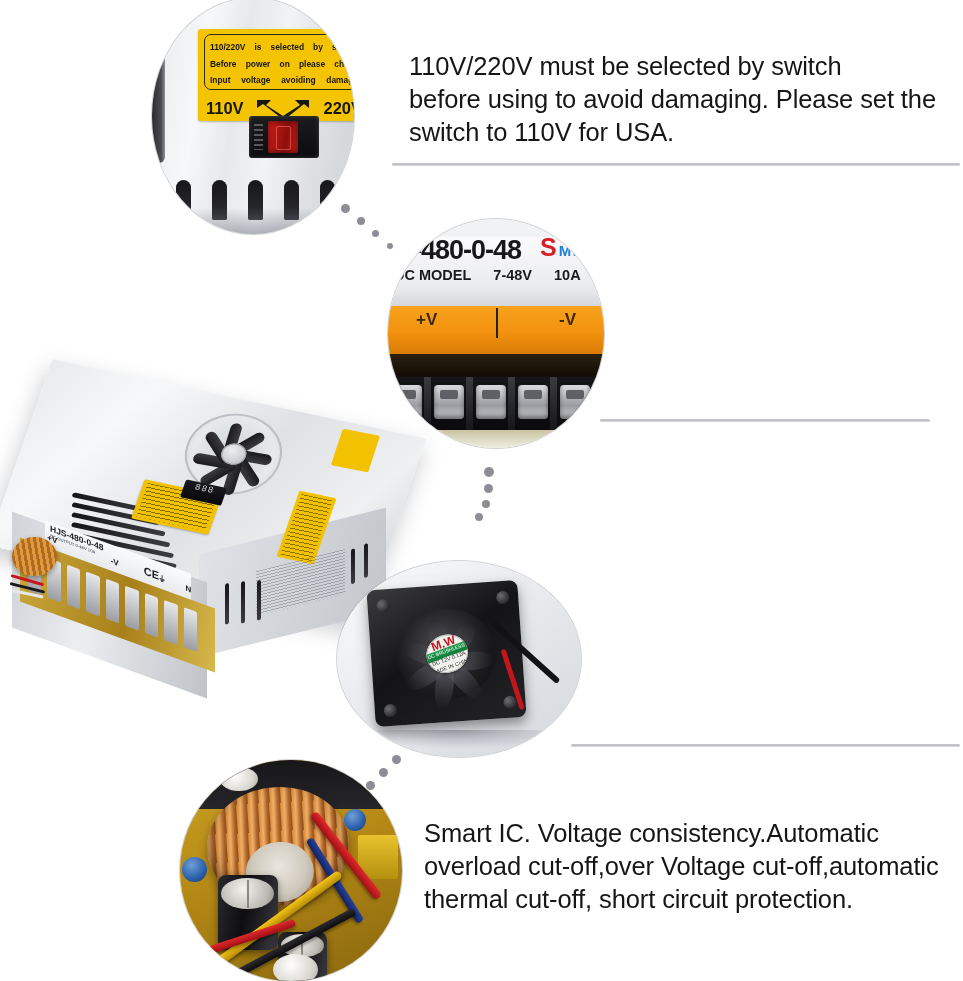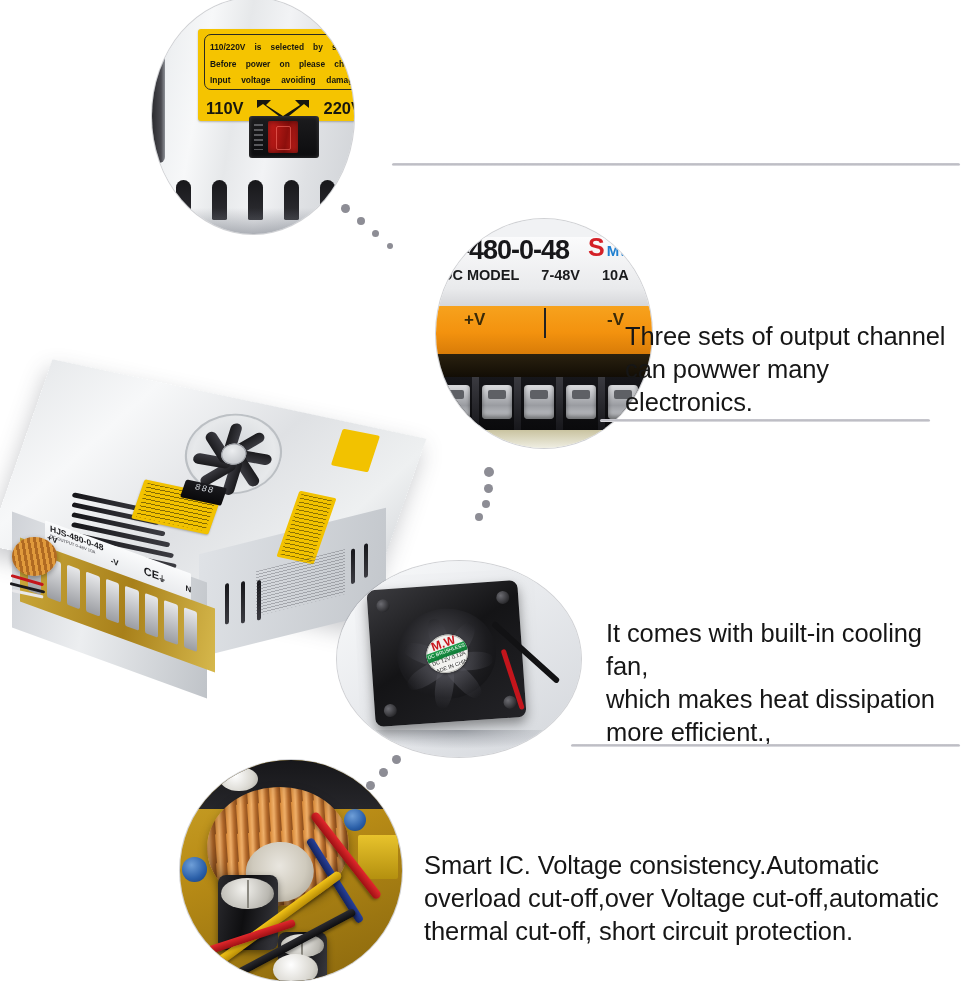--- a/index.html
+++ b/index.html
@@ -488,31 +488,34 @@
         <span style="left:4px"></span>
           <span style="left:40px"></span>
         <span style="left:76px"></span>
           <span style="left:112px"></span>
         <span style="left:148px"></span>
       </div>
       <div class="baseshadow"></div>
     </div>
   </div>
 
+  <div class="caption" style="left:409px; top:50px; width:540px;">110V/220V must be selected by switch
+before using to avoid damaging. Please set the
+switch to 110V for USA.</div>
 
   <div class="sep" style="left:392px; top:163px; width:568px;"></div>
 
   <div>
     <div class="dot" style="left:341px; top:204px; width:9px; height:9px;"></div>
     <div class="dot" style="left:357px; top:217px; width:8px; height:8px;"></div>
     <div class="dot" style="left:372px; top:230px; width:7px; height:7px;"></div>
     <div class="dot" style="left:387px; top:243px; width:6px; height:6px;"></div>
   </div>
 
-  <div class="circle" id="c2" style="left:388px; top:219px; width:216px; height:229px;margin-left:48px;">
+  <div class="circle" id="c2" style="left:388px; top:219px; width:216px; height:229px;">
     <div class="inner">
       <div class="bg"></div>
       <div class="facelabel"></div>
 
       <div class="model">S-480-0-48</div>
       <div class="brandmark">
         <span>S</span><em>MW</em>
       </div>
 
       <div class="specline">
@@ -538,22 +541,20 @@
         <div class="screw" style="left:4px"></div>
         <div class="screw" style="left:46px"></div>
         <div class="screw" style="left:88px"></div>
         <div class="screw" style="left:130px"></div>
         <div class="screw" style="left:172px"></div>
       </div>
       <div class="bottomstrip"></div>
     </div>
   </div>
 
-  <div class="caption" style="left:625px; top:320px; width:330px;">Three sets of output channel
-can powwer many electronics.</div>
 
   <div class="sep" style="left:600px; top:419px; width:330px;"></div>
 
   <div>
     <div class="dot" style="left:484px; top:467px; width:10px; height:10px;"></div>
     <div class="dot" style="left:484px; top:484px; width:9px; height:9px;"></div>
     <div class="dot" style="left:482px; top:500px; width:8px; height:8px;"></div>
     <div class="dot" style="left:475px; top:513px; width:8px; height:8px;"></div>
   </div>
 
@@ -673,23 +674,20 @@
           </div>
         </div>
       </div>
 
       <div class="wire black" style="left:64%; top:30%; width:36%; height:6px; transform:rotate(42deg)"></div>
       <div class="wire red" style="left:68%; top:44%; width:26%; height:5px; transform:rotate(72deg)"></div>
       <div class="shadowbase"></div>
     </div>
   </div>
 
-  <div class="caption" style="left:606px; top:617px; width:350px;">It comes with built-in cooling fan,
-which makes heat dissipation
-more efficient.,</div>
 
   <div class="sep" style="left:571px; top:744px; width:389px;"></div>
 
   <div>
     <div class="dot" style="left:392px; top:755px; width:9px; height:9px;"></div>
     <div class="dot" style="left:379px; top:768px; width:9px; height:9px;"></div>
     <div class="dot" style="left:366px; top:781px; width:9px; height:9px;"></div>
   </div>
 
   <div class="circle" id="c4" style="left:180px; top:760px; width:222px; height:221px;">
@@ -716,17 +714,17 @@
       <div class="wire red" style="left:60%; top:22%; width:48%; height:9px; transform:rotate(52deg)"></div>
       <div class="wire blue" style="left:58%; top:34%; width:44%; height:8px; transform:rotate(58deg)"></div>
       <div class="wire yellow" style="left:14%; top:92%; width:72%; height:9px; transform:rotate(-36deg)"></div>
       <div class="wire black" style="left:24%; top:96%; width:62%; height:8px; transform:rotate(-28deg)"></div>
       <div class="wire red" style="left:8%; top:86%; width:46%; height:8px; transform:rotate(-18deg)"></div>
 
       <div class="whitecomp" style="left:42%; top:88%; width:20%; height:14%;"></div>
     </div>
   </div>
 
-  <div class="caption" style="left:424px; top:849px; width:530px;">Smart IC. Voltage consistency.Automatic
+  <div class="caption" style="left:424px; top:817px; width:530px;">Smart IC. Voltage consistency.Automatic
 overload cut-off,over Voltage cut-off,automatic
 thermal cut-off, short circuit protection.</div>
 
 </div>
 
 </body></html>

